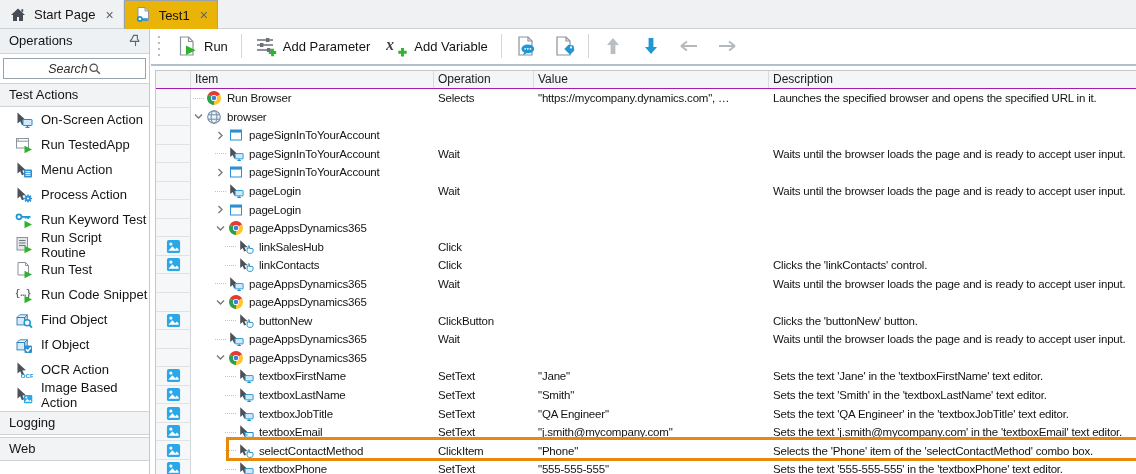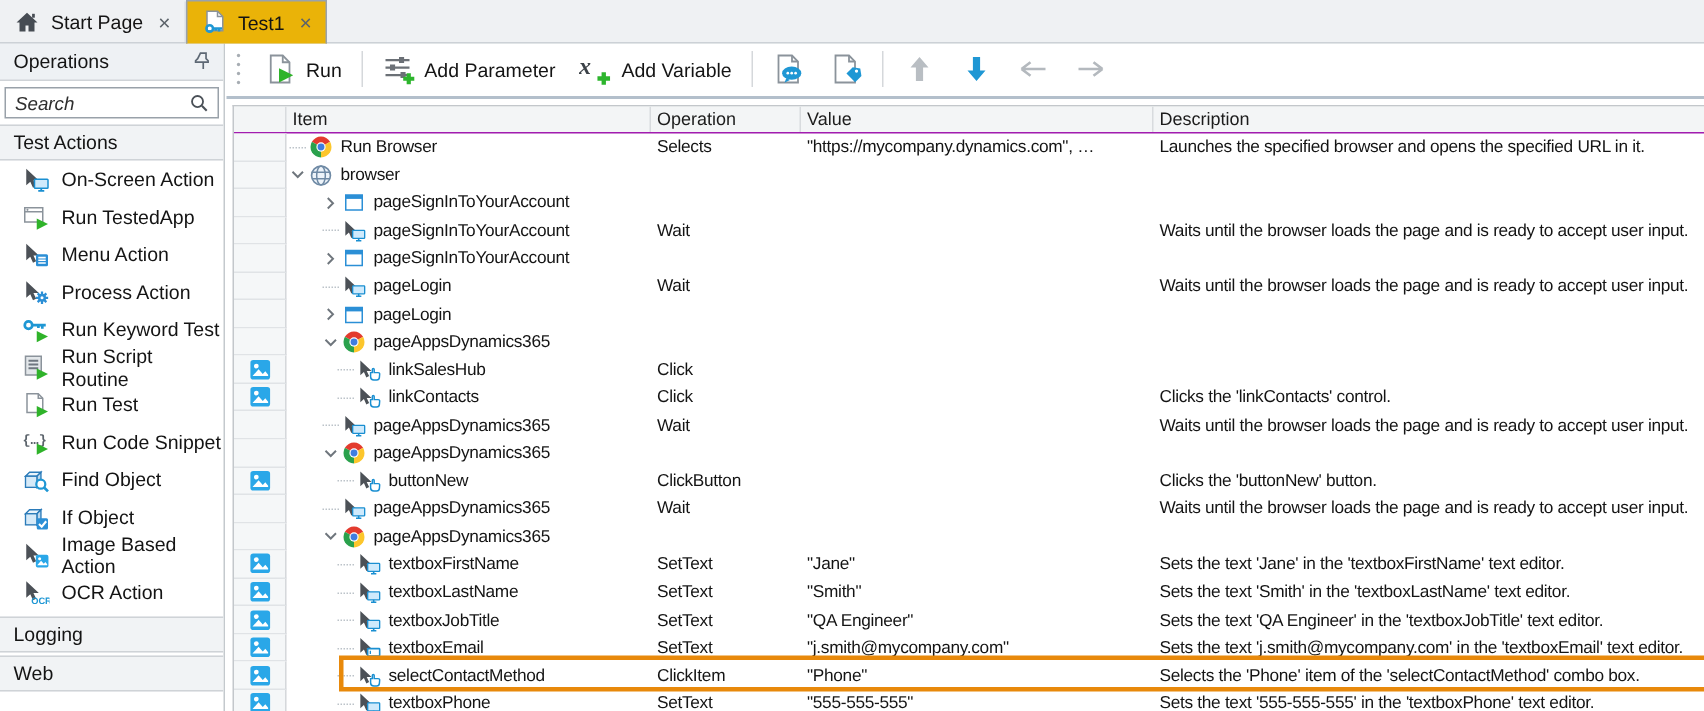--- a/index.html
+++ b/index.html
@@ -15,21 +15,21 @@
   .tab .close{color:#5d646b;font-size:14px;margin-left:3px;line-height:1;}
   .tab.active{background:#eab308;border:1px solid #99a2ab;border-bottom:none;height:29px;margin-bottom:-1px;justify-content:flex-end;}
   .tab:not(.active){border-right:1px solid #dcdfe3;}
 
   
   .sidebar{position:absolute;top:28px;left:0;width:150px;bottom:0;background:#fff;
            border-right:1px solid #c4c9cd;box-sizing:border-box;overflow:hidden;}
   .panel-header{height:25px;background:#eef1f4;border-bottom:1px solid #cfd3d7;display:flex;
                 align-items:center;justify-content:space-between;padding:0 7px 0 9px;font-size:13px;}
   .searchbox{margin:4px 3px 0 3px;height:19px;border:1px solid #99a1a9;display:flex;align-items:center;
-             justify-content:space-between;padding:0 5px 0 6px;background:#fff;}
+             justify-content:center;padding:0 5px 0 6px;background:#fff;}
   .searchbox .ph{font-style:italic;font-size:12.5px;color:#2e2e2e;}
   .section-header{height:22px;background:#f1f3f5;border-top:1px solid #cfd3d7;border-bottom:1px solid #cfd3d7;
                   line-height:22px;padding-left:9px;font-size:13px;margin-top:4px;}
   .section-header + .section-header{margin-top:2px;}
   .action-item{height:25px;display:flex;align-items:center;gap:8px;padding-left:15px;font-size:13px;}
 
   
   .main{position:absolute;top:28px;left:151px;right:0;bottom:0;background:#fff;}
   .toolbar{height:36px;display:flex;align-items:center;padding-left:3px;border-bottom:2px solid #b3bfcb;}
   .grip{width:7px;height:24px;margin:0 5px 0 2px;}
@@ -218,37 +218,37 @@
             <rect x="9.5" y="9.5" width="7.5" height="7.5" rx="1" fill="#2b8fd6"></rect>
             <path d="M11 13.3l1.8 1.8 3-3.6" stroke="#fff" stroke-width="1.4" fill="none"></path>
           </svg>
         </span>
         <span>If Object</span>
       </div>
       <div class="action-item">
         <span class="icon" style="height: 18px; width: 18px;">
           <svg viewBox="0 0 18 18">
             <path d="M2.5 1.5v11l2.7-2.3 1.8 4 2.1-1-1.8-3.8 3.6-.1z" fill="#4c5157"></path>
+            <text x="5.8" y="16.8" font-size="6.2" font-weight="bold" fill="#1f97d4" font-family="Liberation Sans,sans-serif">OCR</text>
+          </svg>
+        </span>
+        <span>OCR Action</span>
+      </div>
+      <div class="action-item">
+        <span class="icon" style="height: 18px; width: 18px;">
+          <svg viewBox="0 0 18 18">
+            <path d="M2.5 1.5v11l2.7-2.3 1.8 4 2.1-1-1.8-3.8 3.6-.1z" fill="#4c5157"></path>
             <g transform="translate(8.3 8.3) scale(0.6)">
               <rect x="1" y="1" width="14" height="14" rx="2" fill="#2aa7e8"></rect>
               <circle cx="5.2" cy="5.4" r="1.7" fill="#fff"></circle>
               <path d="M2.5 12.5 6.8 7.6l3 3.4 1.8-2 2 2.5v1z" fill="#fff"></path>
             </g>
           </svg>
         </span>
         <span>Image Based Action</span>
-      </div>
-      <div class="action-item">
-        <span class="icon" style="height: 18px; width: 18px;">
-          <svg viewBox="0 0 18 18">
-            <path d="M2.5 1.5v11l2.7-2.3 1.8 4 2.1-1-1.8-3.8 3.6-.1z" fill="#4c5157"></path>
-            <text x="5.8" y="16.8" font-size="6.2" font-weight="bold" fill="#1f97d4" font-family="Liberation Sans,sans-serif">OCR</text>
-          </svg>
-        </span>
-        <span>OCR Action</span>
       </div>
       <div class="section-header">Logging</div>
       <div class="section-header">Web</div>
     </div>
 </div>
 
 <div class="main">
   <div class="toolbar">
     <span class="icon grip">
         <svg viewBox="0 0 7 24">

